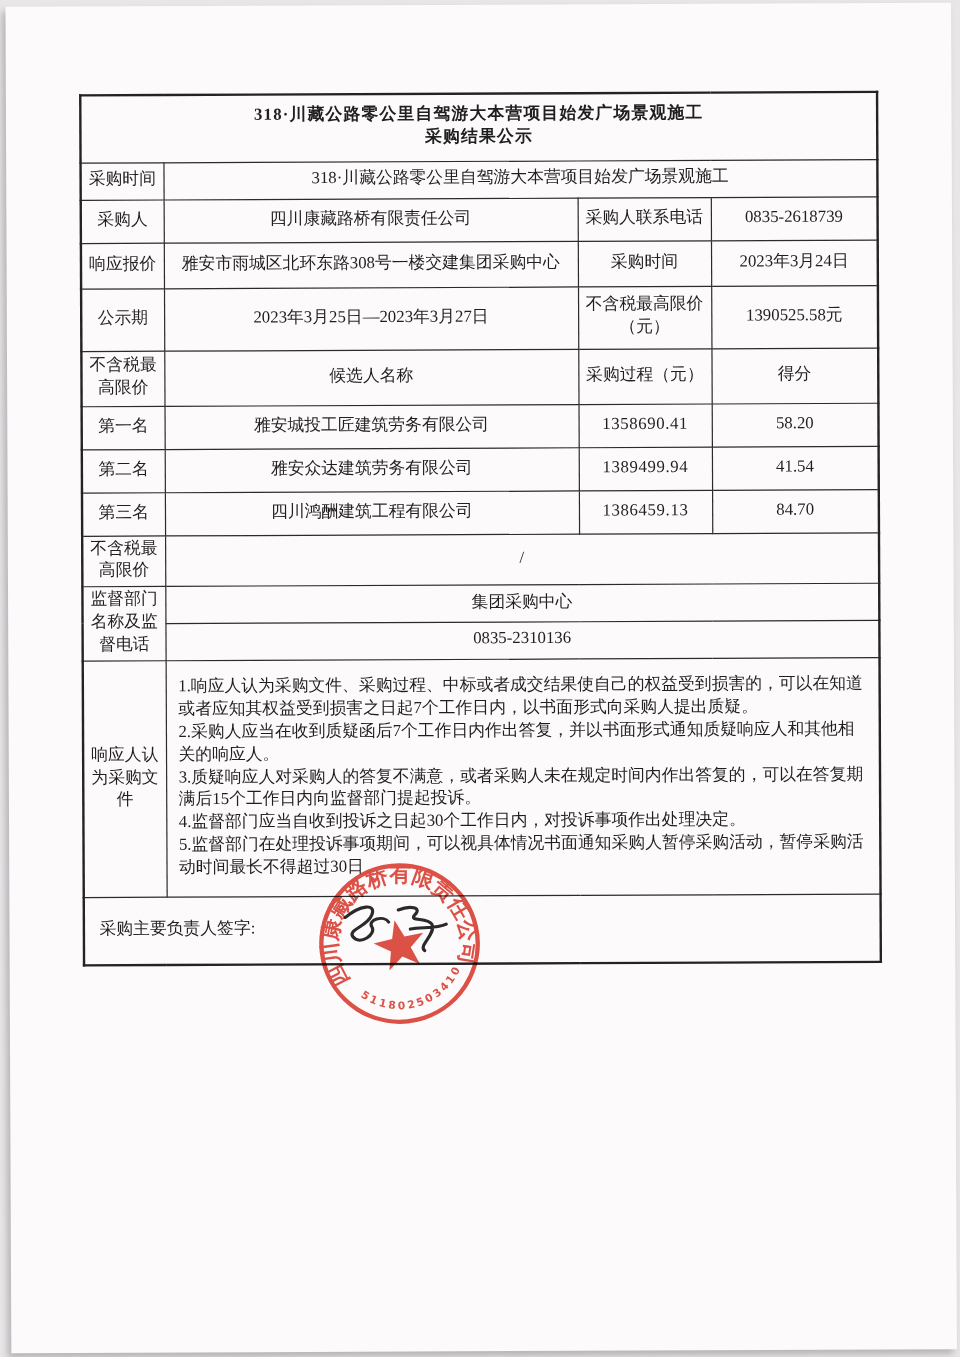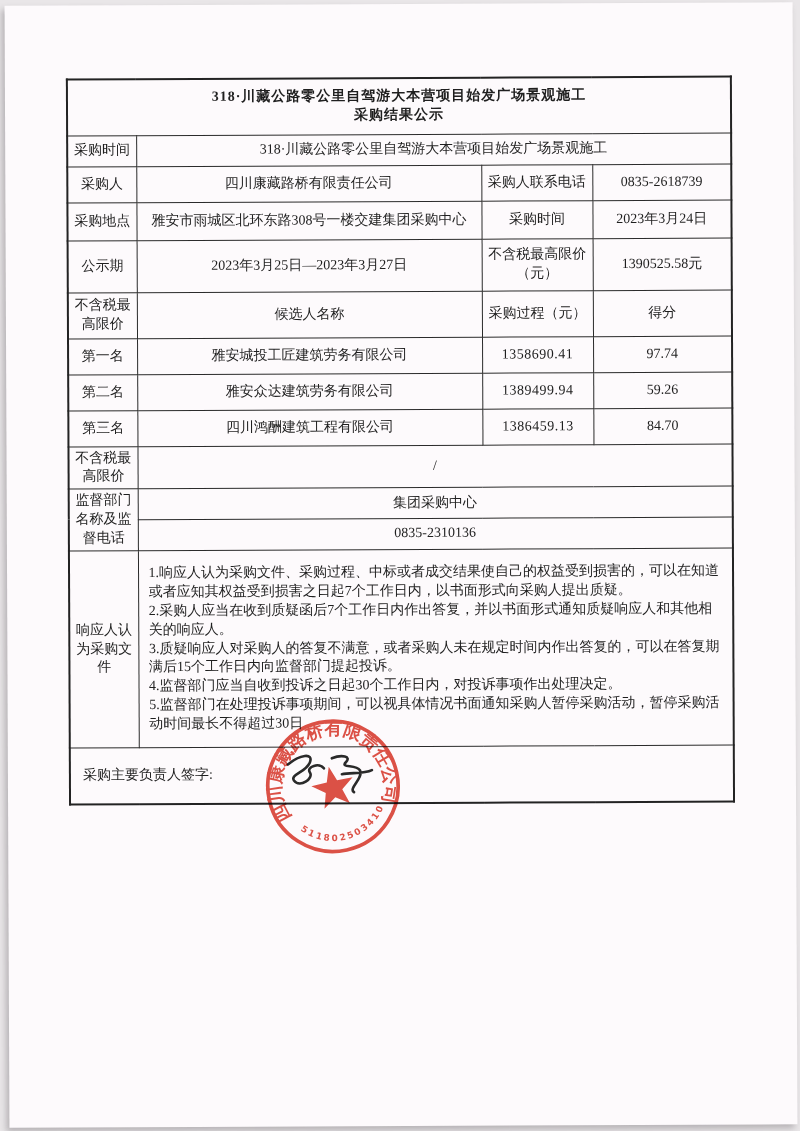--- a/index.html
+++ b/index.html
@@ -121,21 +121,21 @@
     </tr>
 
     <tr class="r-purchaser">
       <td>采购人</td>
       <td>四川康藏路桥有限责任公司</td>
       <td>采购人联系电话</td>
       <td>0835-2618739</td>
     </tr>
 
     <tr class="r-location">
-      <td>采购地点</td>
+      <td>响应报价</td>
       <td>雅安市雨城区北环东路308号一楼交建集团采购中心</td>
       <td>采购时间</td>
       <td>2023年3月24日</td>
     </tr>
 
     <tr class="r-publicity">
       <td>公示期</td>
       <td>2023年3月25日—2023年3月27日</td>
       <td>不含税最高限价（元）</td>
       <td>1390525.58元</td>
@@ -145,28 +145,28 @@
       <td>不含税最高限价</td>
       <td>候选人名称</td>
       <td>采购过程（元）</td>
       <td>得分</td>
     </tr>
 
     <tr class="r-cand">
       <td>第一名</td>
       <td>雅安城投工匠建筑劳务有限公司</td>
       <td class="price-num">1358690.41</td>
-      <td>97.74</td>
+      <td>58.20</td>
     </tr>
 
     <tr class="r-cand">
       <td>第二名</td>
       <td>雅安众达建筑劳务有限公司</td>
       <td class="price-num">1389499.94</td>
-      <td>59.26</td>
+      <td>41.54</td>
     </tr>
 
     <tr class="r-cand">
       <td>第三名</td>
       <td>四川鸿酬建筑工程有限公司</td>
       <td class="price-num">1386459.13</td>
       <td>84.70</td>
     </tr>
 
     <tr class="r-other">

